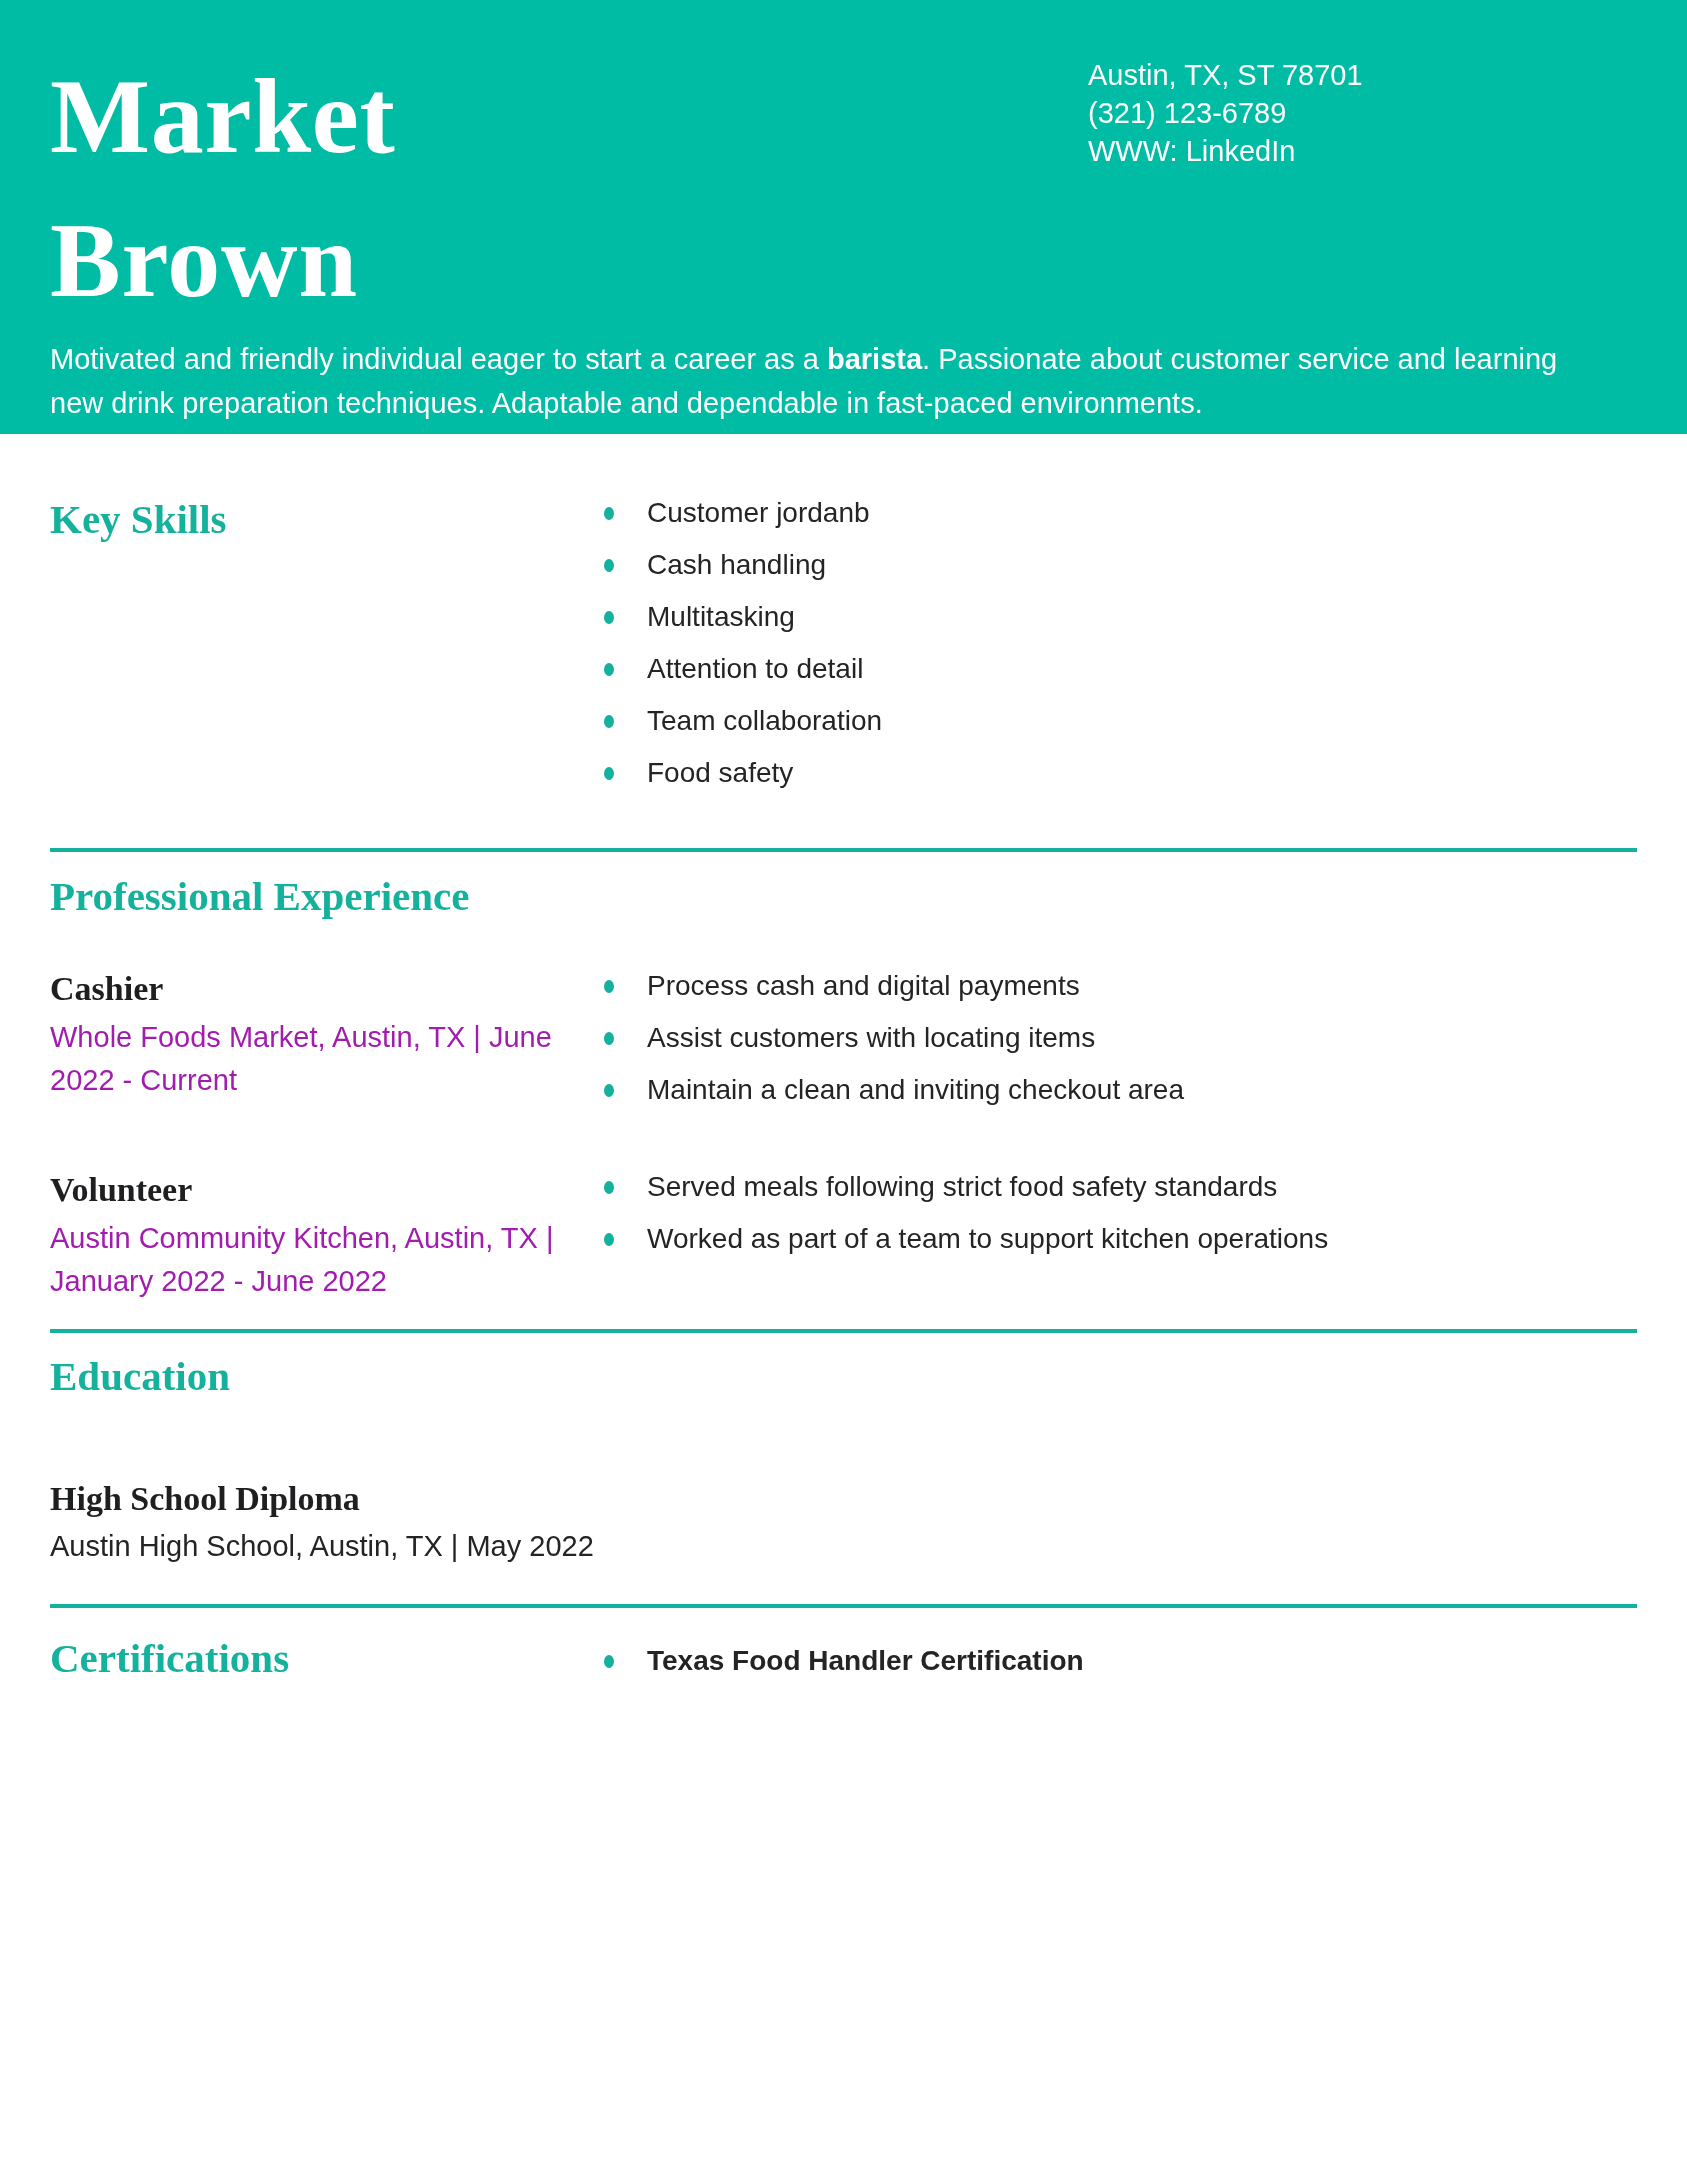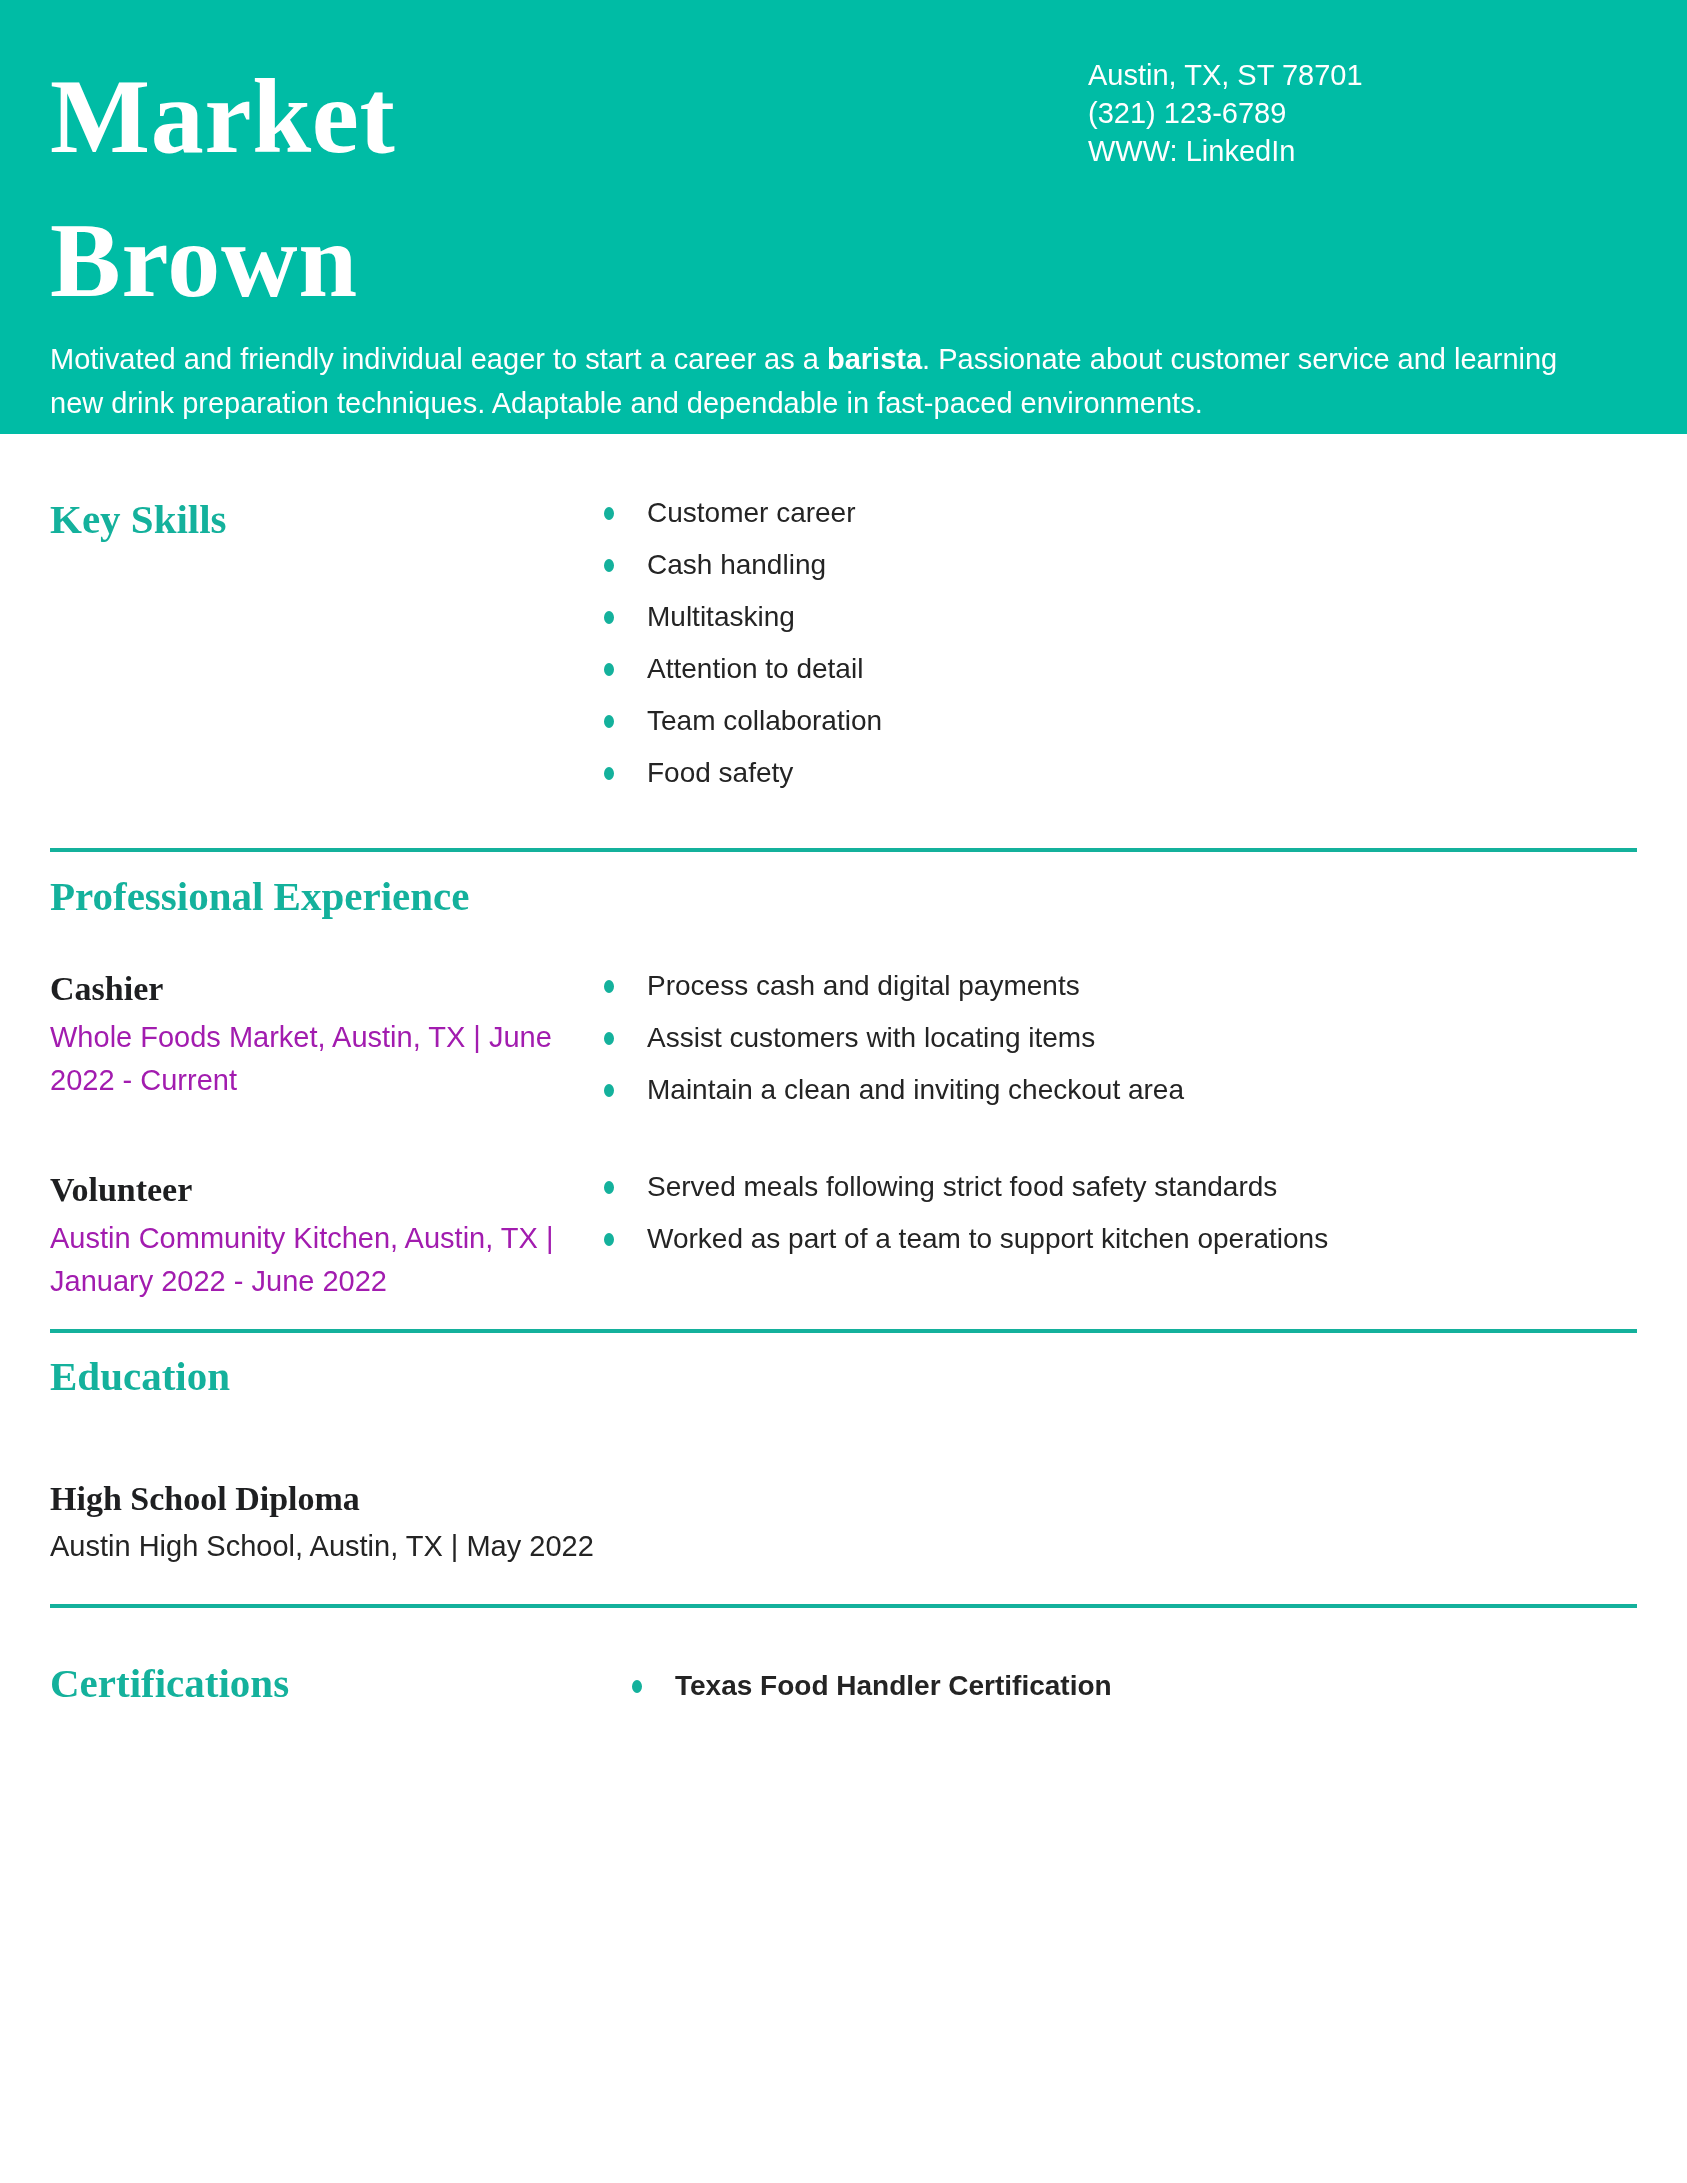--- a/index.html
+++ b/index.html
@@ -93,21 +93,21 @@
   .job-bullets{padding-top:4px;}
   .sec-edu{padding:21px 0 38px 0;}
   .sec-edu .section-heading{margin-bottom:41px;}
   .degree{
     font-family:"Liberation Serif","DejaVu Serif",serif;
     font-weight:bold;font-size:34px;line-height:43px;
     color:var(--ink-serif);
     margin-top:37px;
   }
   .school{margin-top:5.3px;font-size:29px;line-height:40px;color:var(--ink);}
-  .sec-cert{padding:53px 0 79px 0;gap:28px;}
+  .sec-cert{padding:28px 0 79px 0;}
   .sec-cert .blist{padding-top:10.6px;}
   .sec-cert .blist li{font-weight:bold;}
 </style>
 </head>
 <body>
 
 <header class="header">
   <div class="header-top">
     <h1 class="name"><span>Market</span><br>
       <span>Brown</span>
@@ -121,21 +121,21 @@
   <p class="summary"><span>Motivated and friendly individual eager to start a career as a </span><b>barista</b><span>. Passionate about customer service and learning new drink preparation techniques. Adaptable and dependable in fast-paced environments.</span></p>
 </header>
 
 <main class="main">
 
   <section class="section sec-skills">
     <h2 class="section-heading">Key Skills</h2>
     <ul class="blist">
       <li>
           <span class="dot"></span>
-          <span>Customer career</span>
+          <span>Customer jordanb</span>
         </li>
       <li>
           <span class="dot"></span>
           <span>Cash handling</span>
         </li>
       <li>
           <span class="dot"></span>
           <span>Multitasking</span>
         </li>
       <li>

